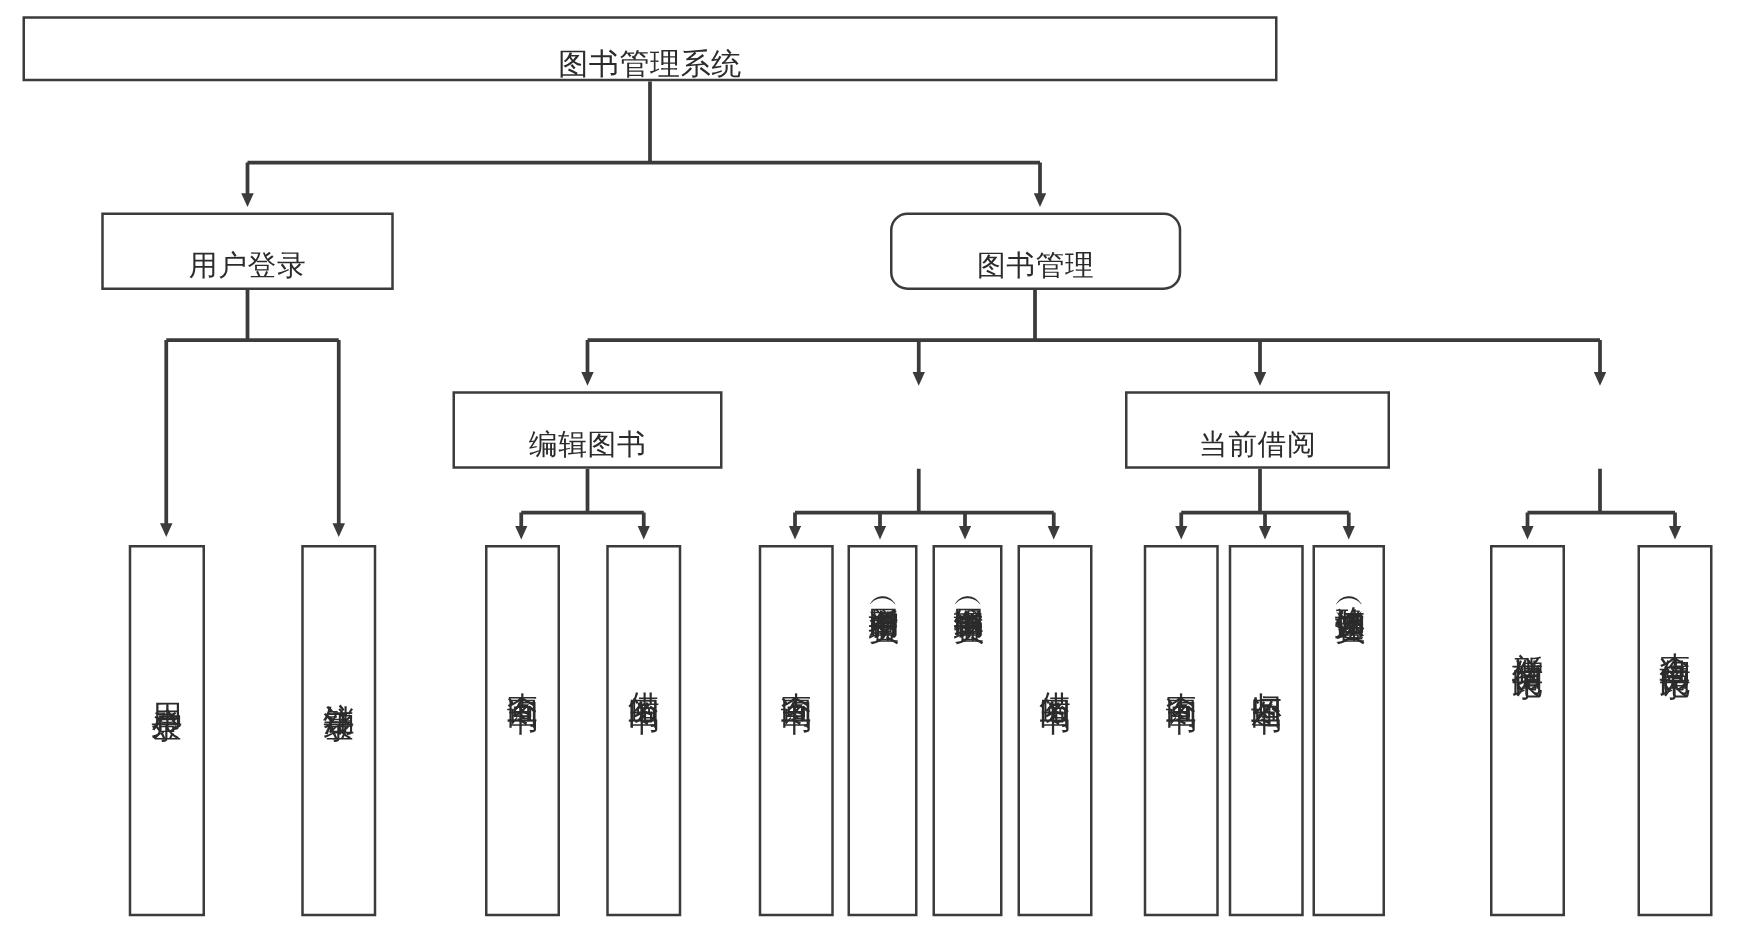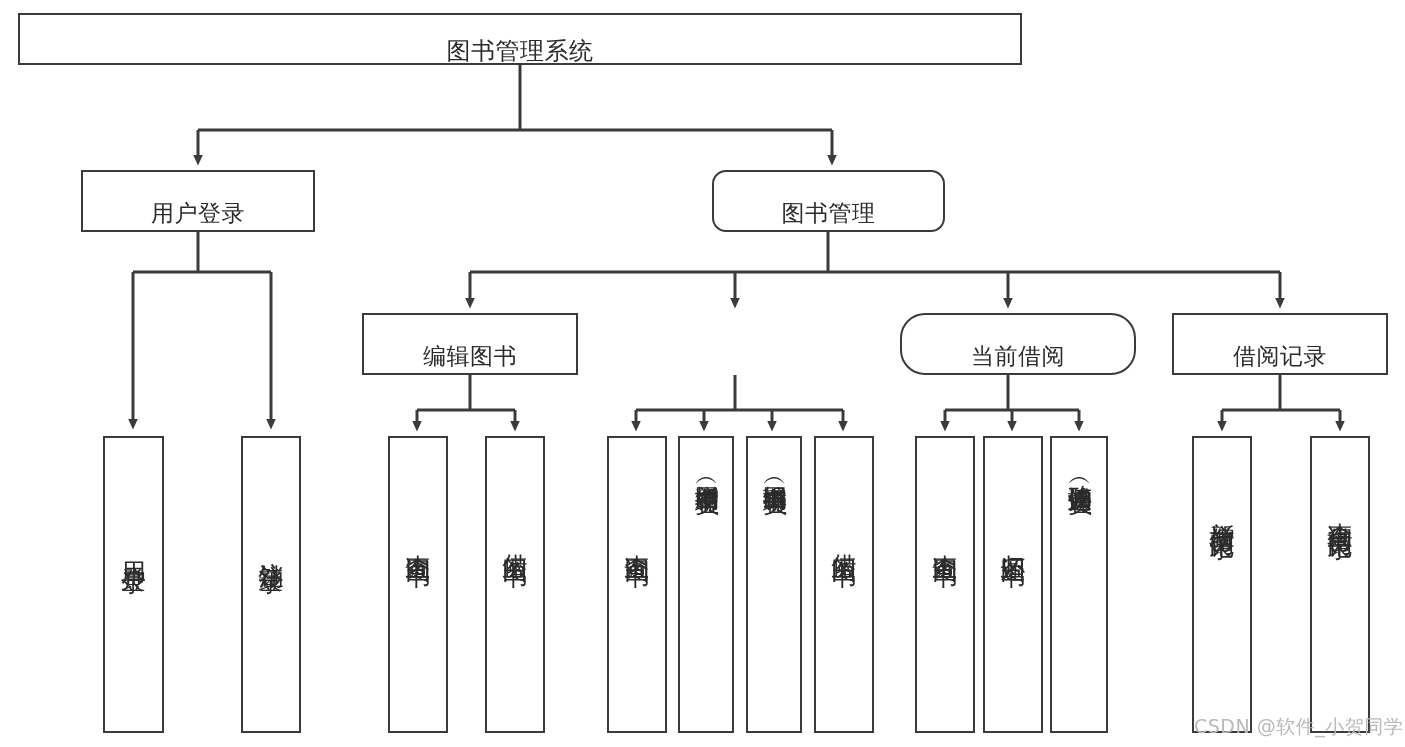--- a/index.html
+++ b/index.html
@@ -134,25 +134,22 @@
   <div class="node h" style="left:81px; top:170px; width:234px; height:62px;">
     <span class="lbl">用户登录</span>
   </div>
   <div class="node h" style="left:712px; top:170px; width:233px; height:62px;border-radius:14px;">
     <span class="lbl">图书管理</span>
   </div>
 
   <div class="node h" style="left:362px; top:313px; width:216px; height:62px;">
     <span class="lbl">编辑图书</span>
   </div>
-  <div class="node h" style="left:900px; top:313px; width:236px; height:62px;border-radius:25px;">
+  <div class="node h" style="left:900px; top:313px; width:212px; height:62px;">
     <span class="lbl">当前借阅</span>
-  </div>
-  <div class="node h" style="left:1172px; top:313px; width:216px; height:62px;">
-    <span class="lbl">借阅记录</span>
   </div>
 
   <div class="node v" style="left:103px; top:436px; width:61px; height:297px; padding-top:80px;">
     <span class="lbl">用户登录</span>
   </div>
   <div class="node v" style="left:241px; top:436px; width:60px; height:297px; padding-top:80px;">
     <span class="lbl">注销登录</span>
   </div>
 
   <div class="node v" style="left:388px; top:436px; width:60px; height:297px; padding-top:72px;">
@@ -185,15 +182,14 @@
     <span class="lbl">确认归还（管理员）</span>
   </div>
 
   <div class="node v" style="left:1192px; top:436px; width:60px; height:297px; padding-top:40px;">
     <span class="lbl">新增借阅记录</span>
   </div>
   <div class="node v" style="left:1310px; top:436px; width:60px; height:297px; padding-top:40px;">
     <span class="lbl">查询借阅记录</span>
   </div>
 
-  <div class="watermark" style="left:1194px; top:714px;">CSDN @软件_小贺同学</div>
 
 </div>
 
 </body></html>

